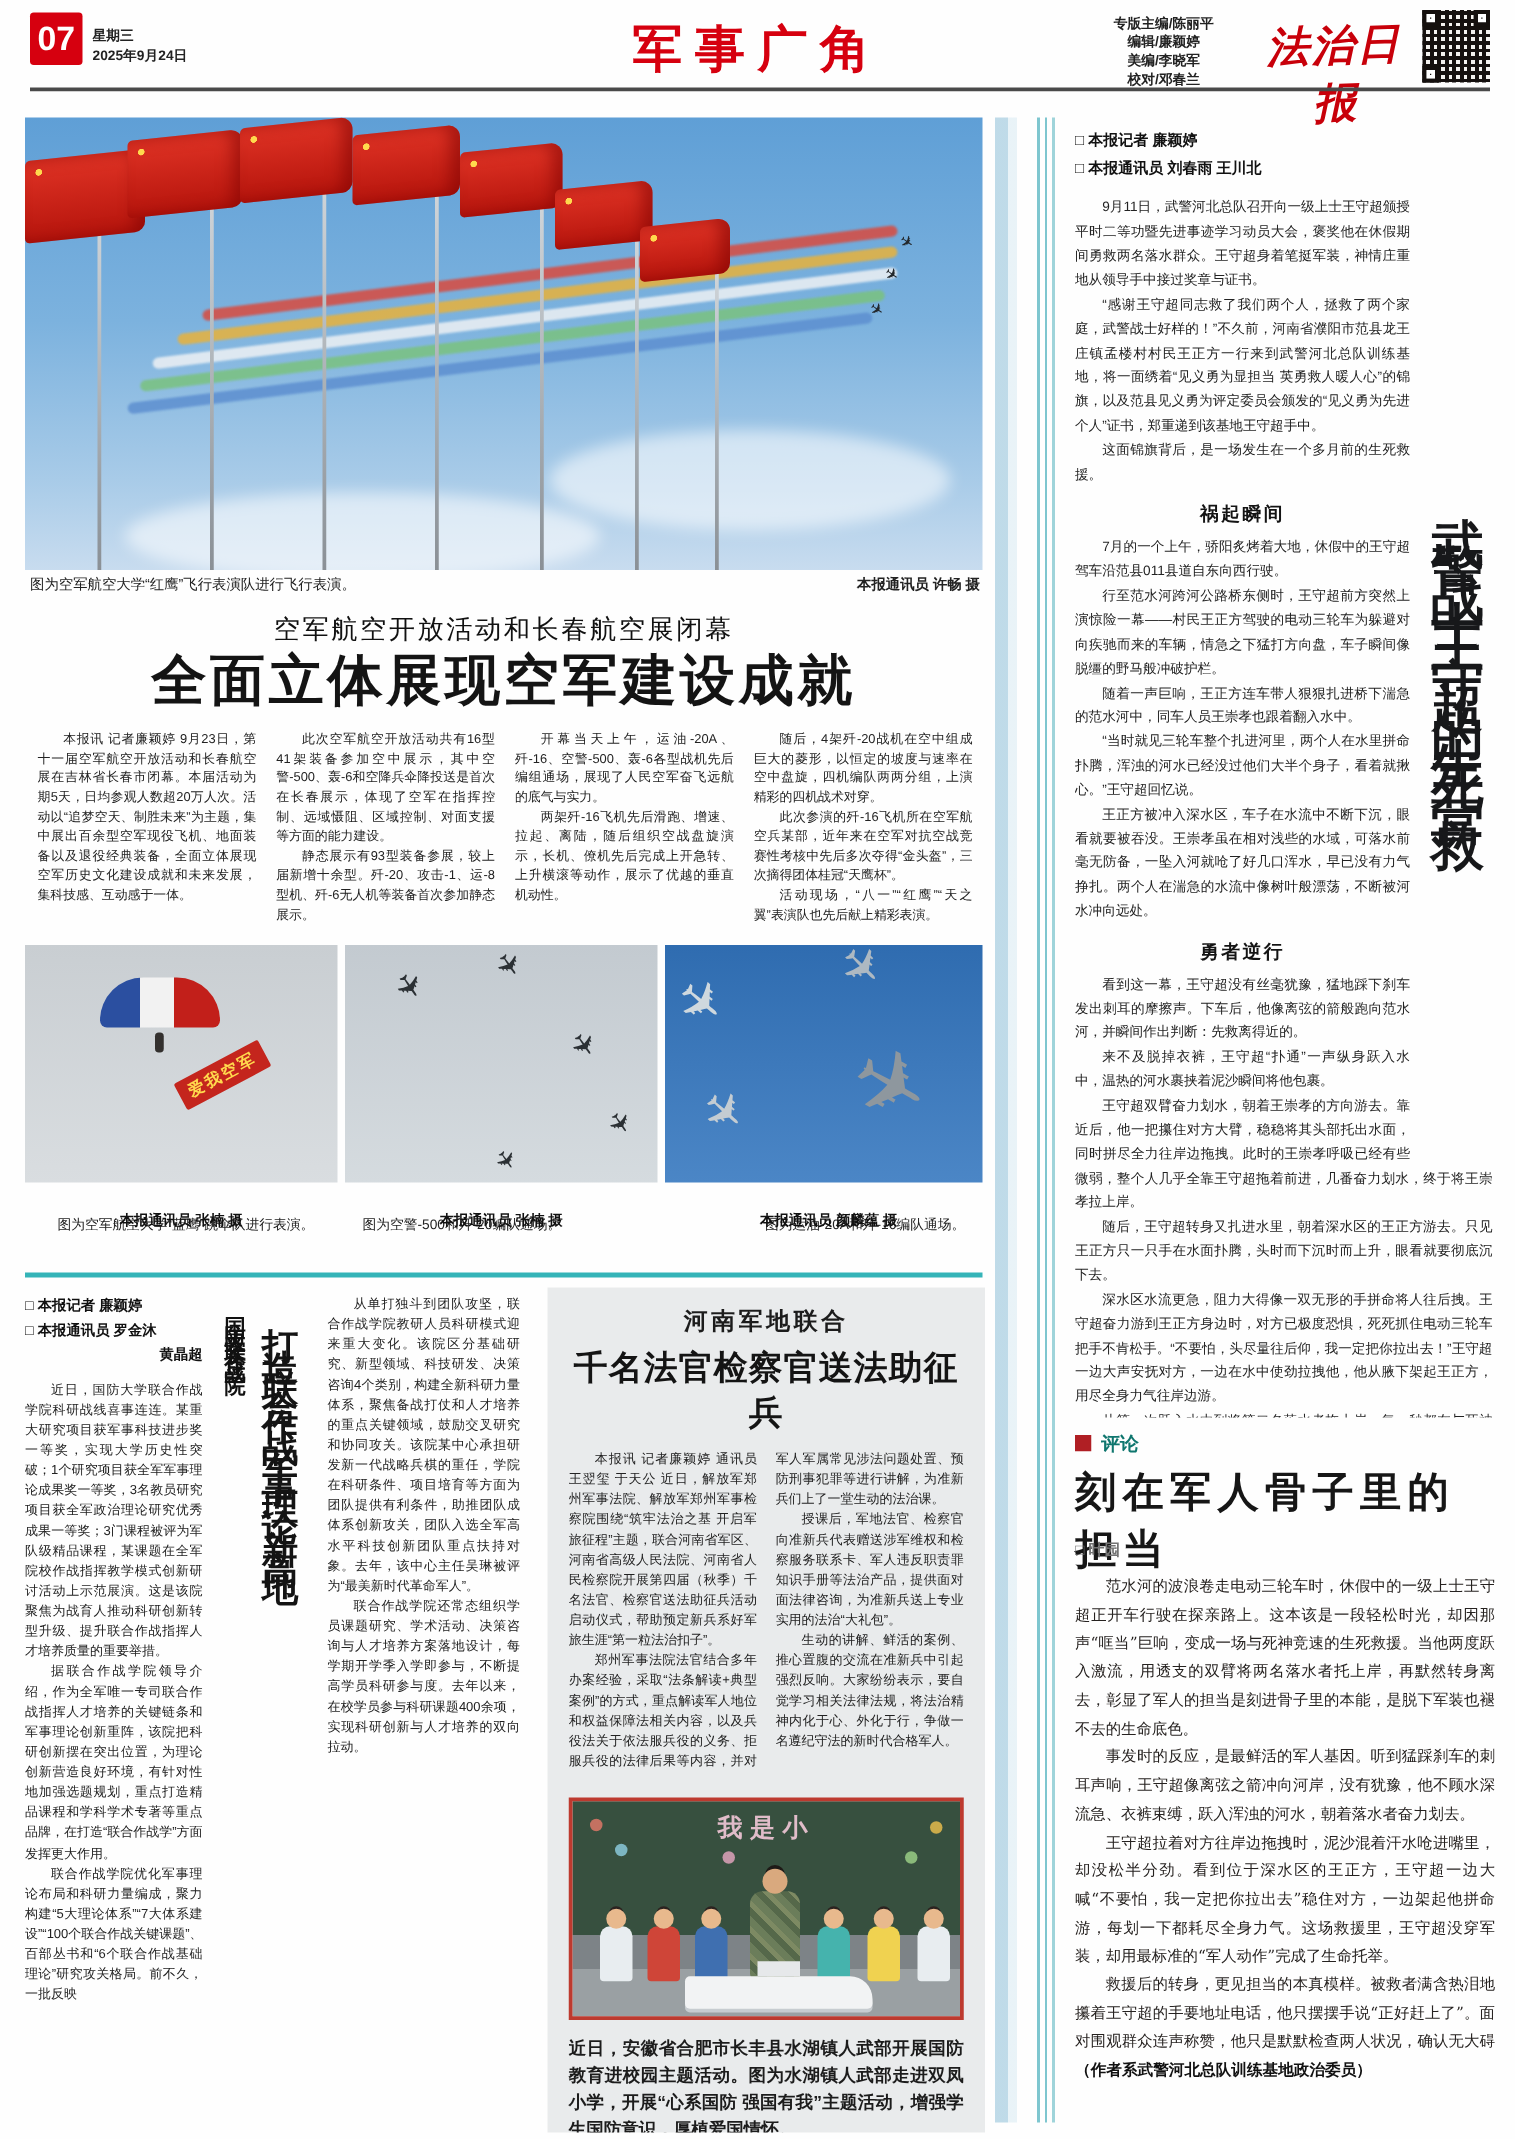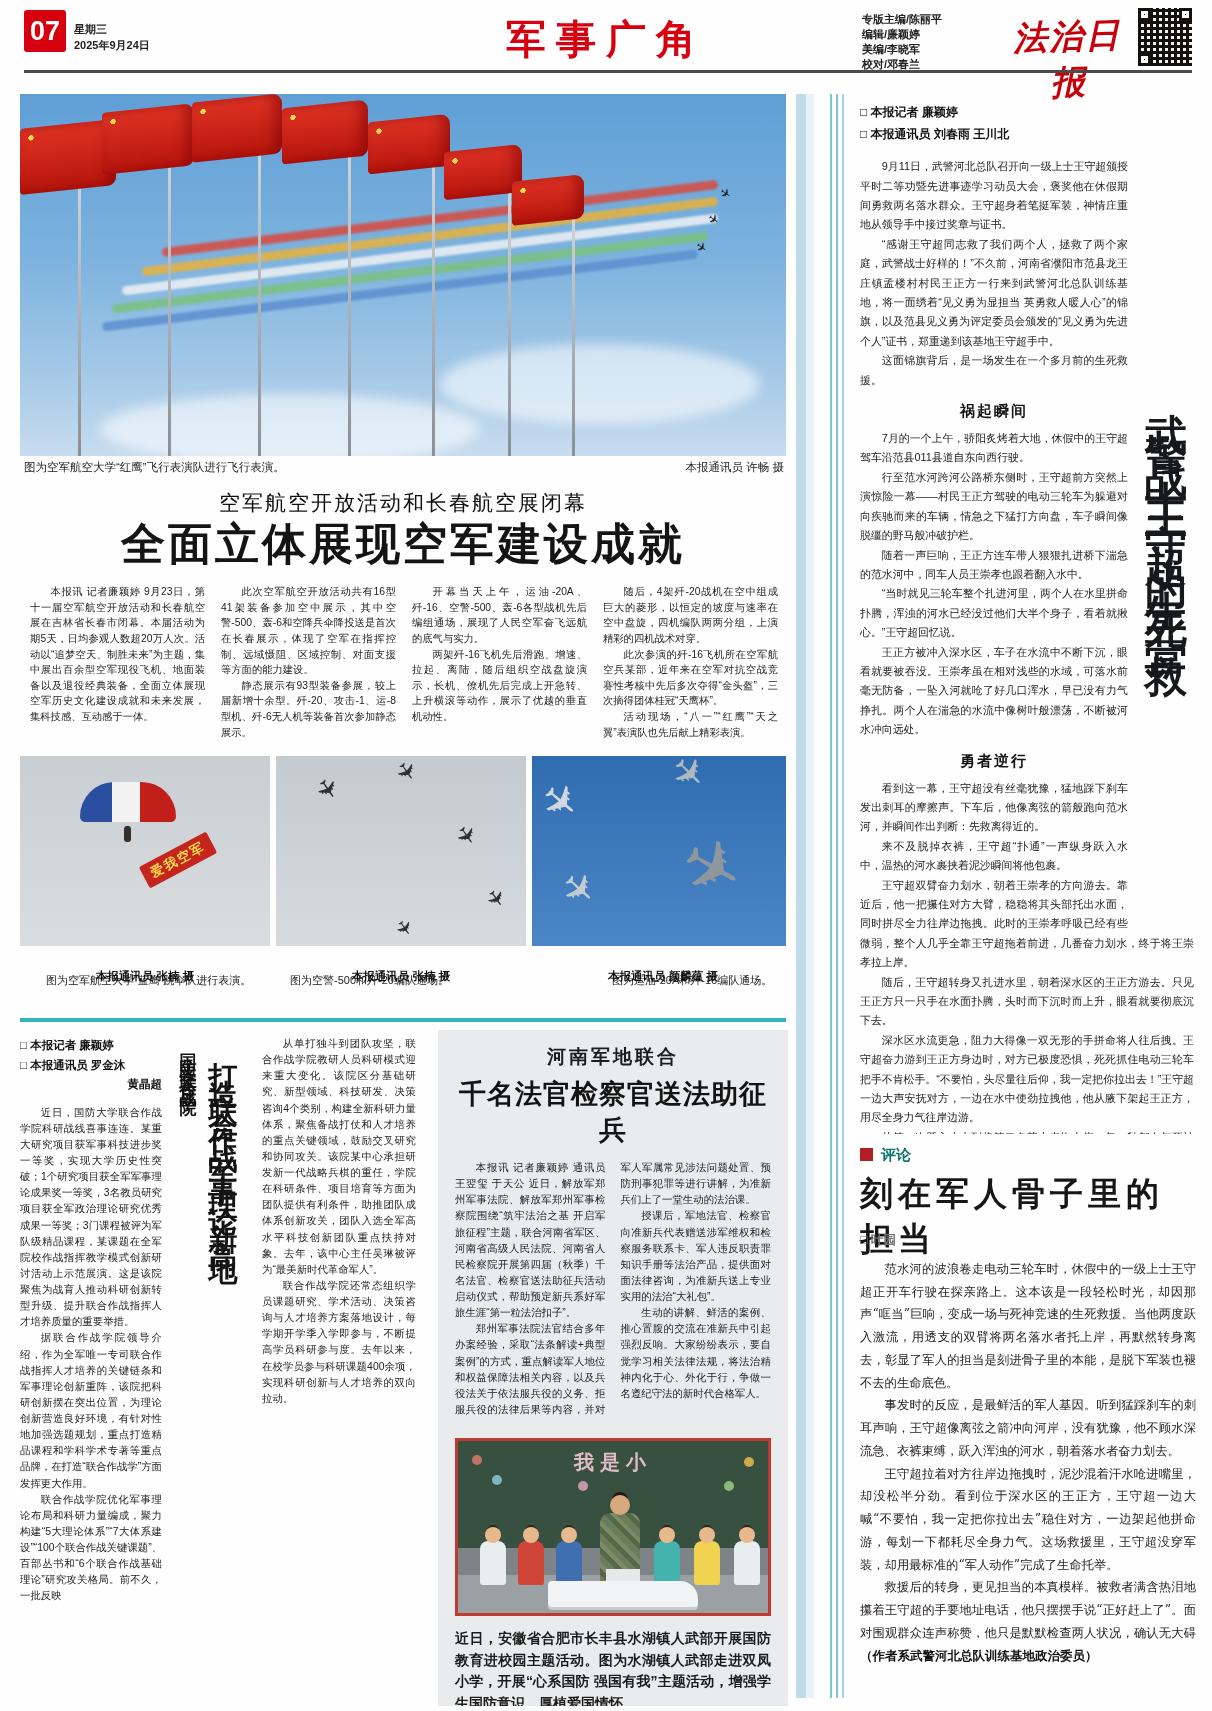--- a/index.html
+++ b/index.html
@@ -6,21 +6,21 @@
   html,body { background:#ffffff; }
   body { font-family:"Liberation Sans", sans-serif; color:#1a1a1a; }
   #page { position:relative; width:1212px; height:1711px; background:#fefefe; overflow:hidden; }
 
   
   .pagenum { position:absolute; left:24px; top:10px; width:42px; height:42px; background:#d6000f;
              color:#fff; font-size:27px; font-weight:bold; text-align:center; line-height:42px; border-radius:3px; }
   .dateblock { position:absolute; left:74px; top:22px; font-size:11px; font-weight:bold; line-height:1.45; color:#222; }
   .section-title { position:absolute; left:406px; top:12px; width:400px; text-align:center;
                    font-size:40px; font-weight:bold; color:#d6000f; letter-spacing:10px; }
-  .staff { position:absolute; left:862px; top:12px; width:138px; text-align:left;
+  .staff { position:absolute; left:862px; top:12px; width:138px; text-align:center;
            font-size:11px; font-weight:bold; line-height:1.35; color:#222; }
   .masthead { position:absolute; left:1002px; top:14px; width:132px; text-align:center;
               font-family:"DejaVu Serif", serif; font-style:italic; font-weight:bold;
               font-size:34px; color:#c8000a; letter-spacing:2px; transform:rotate(-2deg); }
   .qr { position:absolute; left:1138px; top:8px; width:54px; height:58px;
         background:
           repeating-linear-gradient(0deg,#15100e 0 3px,transparent 3px 6px),
           repeating-linear-gradient(90deg,#15100e 0 3px,#f4f2ef 3px 6px); }
   .qr i { position:absolute; width:13px; height:13px; background:#15100e; border:3px solid #15100e;
           box-shadow:inset 0 0 0 3px #fff; }
@@ -34,21 +34,21 @@
   .jetdot { position:absolute; font-size:13px; color:#23282c; transform:rotate(35deg); }
   .cloud { position:absolute; background:rgba(255,255,255,.55); border-radius:50%; filter:blur(6px); }
   .flag { position:absolute; width:74px; height:48px; background:linear-gradient(180deg,#e03325,#b5140c);
           border-radius:4px 10px 8px 4px; transform:skewY(-6deg); box-shadow:inset -8px 0 12px rgba(120,0,0,.5); }
   .flag::after { content:""; position:absolute; left:6px; top:5px; width:10px; height:10px;
                  background:radial-gradient(circle,#ffd94d 35%,transparent 40%); }
   .pole { position:absolute; width:3px; background:linear-gradient(180deg,#d9dee2,#8a9096); }
 
   .photo-caption-row { position:absolute; left:24px; top:460px; width:760px; display:flex;
                        justify-content:space-between; font-size:11.5px; color:#222; }
-  .credit { font-weight:normal; }
+  .credit { font-weight:bold; }
 
   
   .kicker { position:absolute; left:20px; top:489px; width:766px; text-align:center;
             font-size:21px; color:#111; letter-spacing:2px; }
   .headline { position:absolute; left:20px; top:515px; width:766px; text-align:center;
               font-size:44px; font-weight:bold; color:#141414; letter-spacing:3px; }
 
   
   .main-body { position:absolute; left:30px; top:584px; width:748px; height:168px; overflow:hidden;
                column-count:4; column-gap:16px; font-size:10.3px; line-height:1.52; text-align:justify; color:#222; }

